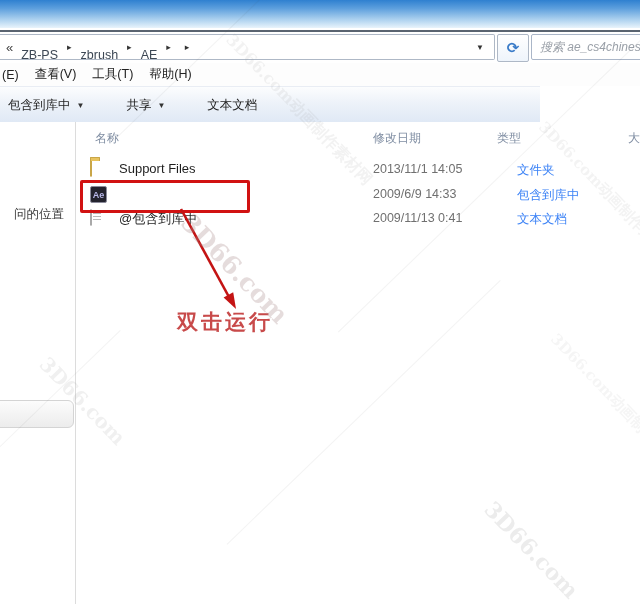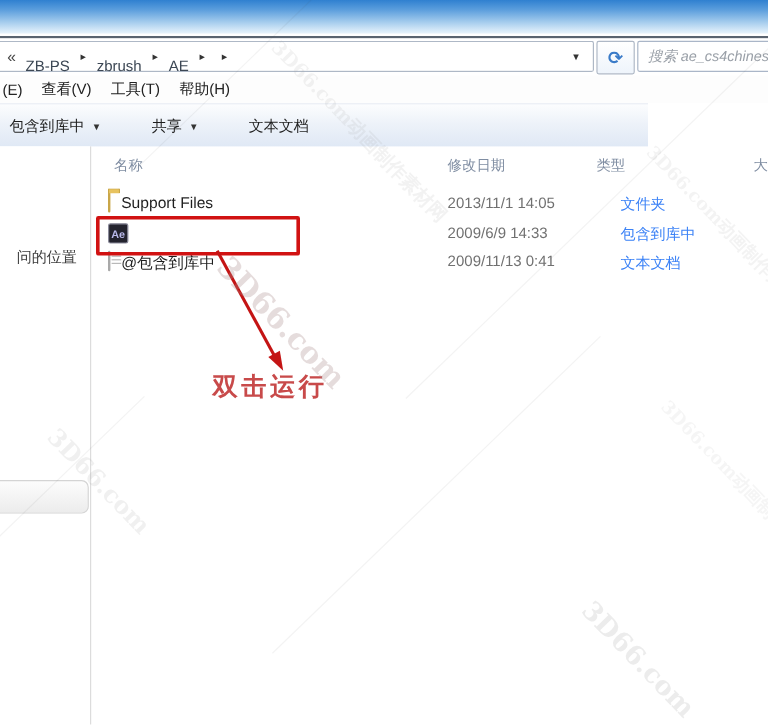--- a/index.html
+++ b/index.html
@@ -57,21 +57,21 @@
 
   .filepane{position:absolute;left:77px;top:0;width:563px;height:482px;}
   .cols-header{position:absolute;left:0;top:4px;width:548px;height:24px;
     font-size:12px;color:#7f8da2;}
   .col-h{position:absolute;top:4px;white-space:nowrap;cursor:default;}
   .col-name{left:18px;} .col-date{left:296px;} .col-type{left:420px;} .col-size{left:551px;}
 
   .file-row{position:absolute;left:0;width:563px;height:22px;font-size:13px;color:#1f1f1f;}
   .row-0{top:37px;} .row-1{top:62px;} .row-2{top:86px;}
   .f-icon{position:absolute;left:13px;top:2px;width:17px;height:15px;}
-  .f-name{position:absolute;left:24px;top:2px;white-space:nowrap;}
+  .f-name{position:absolute;left:42px;top:2px;white-space:nowrap;}
   .f-date{position:absolute;left:296px;top:3px;font-size:12.5px;color:#707070;white-space:nowrap;}
   .f-type{position:absolute;left:440px;top:3px;font-size:12.5px;color:#3b82f6;white-space:nowrap;}
 
   
   .icon-folder{width:17px;height:13px;margin-top:1px;border-radius:1px;
     background:linear-gradient(#ffe9a2,#f4c860);border:1px solid #c9a648;position:relative;}
   .icon-folder:before{content:"";position:absolute;left:-1px;top:-4px;width:8px;height:3px;
     background:#e8c35f;border:1px solid #c9a648;border-bottom:none;border-radius:1px 1px 0 0;}
   .icon-ae{width:15px;height:15px;background:#23232e;border:1px solid #8b8b9b;border-radius:2px;
     color:#b9b9ea;font-size:9px;font-weight:bold;display:flex;align-items:center;justify-content:center;}

